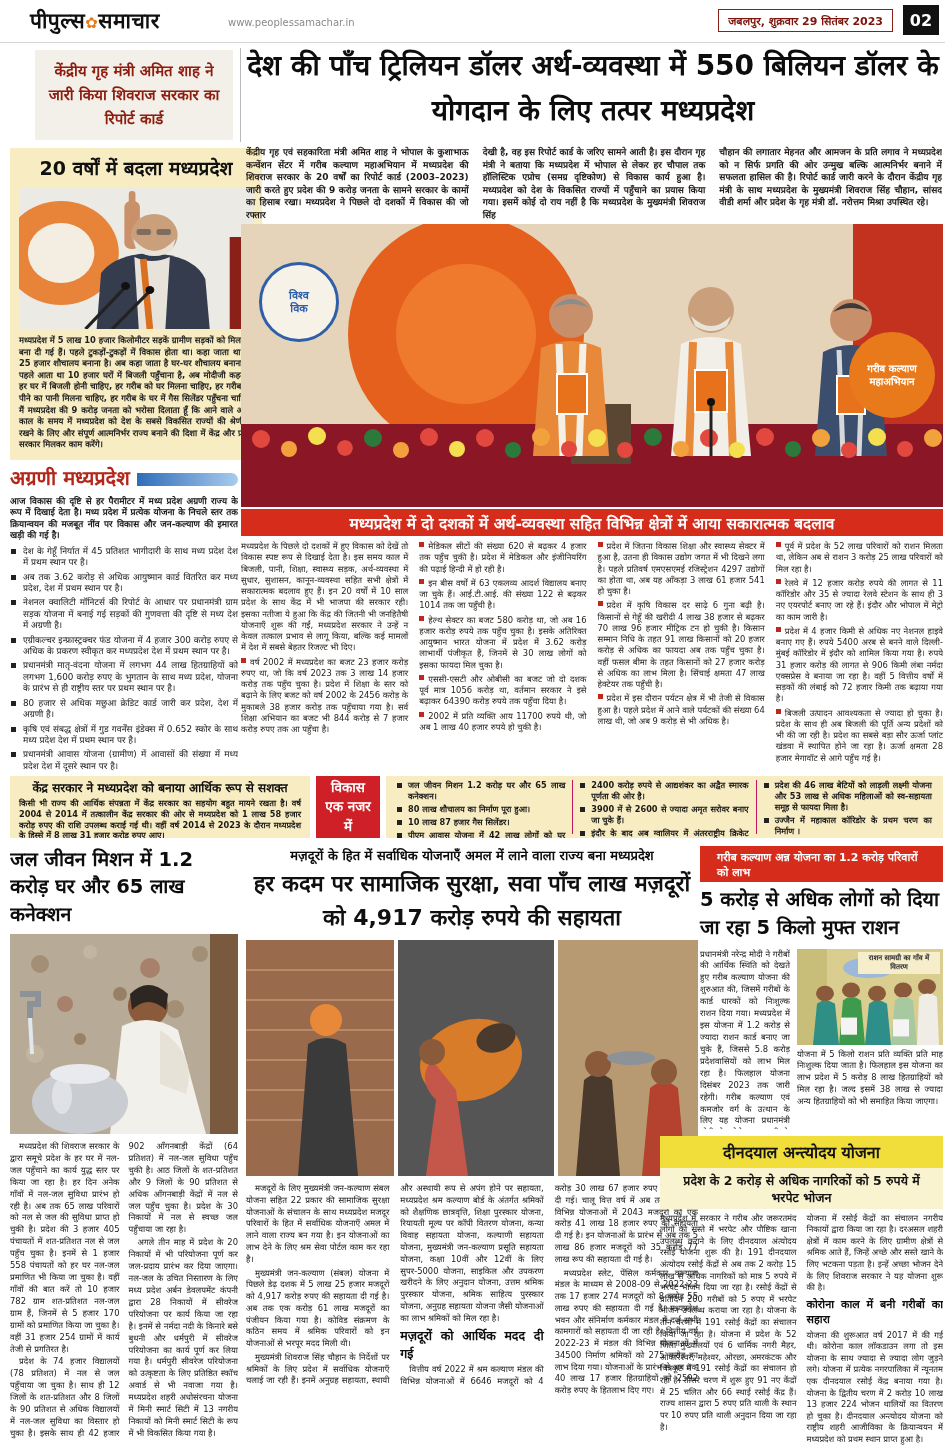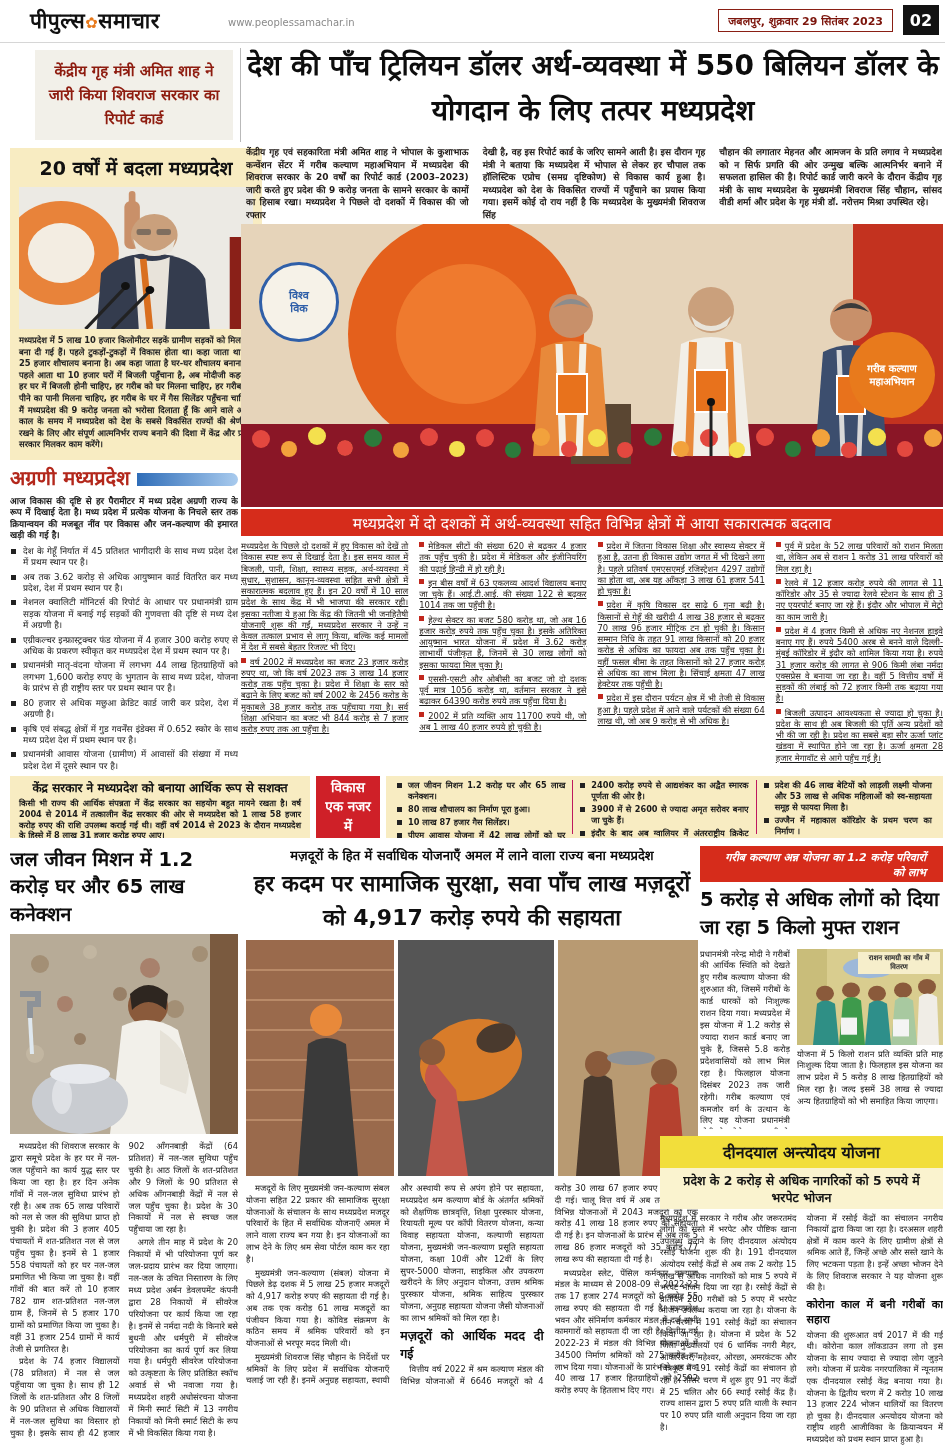--- a/index.html
+++ b/index.html
@@ -43,23 +43,23 @@
   .introcol{flex:1;font-size:9px;font-weight:600;line-height:1.4;text-align:justify;color:#201b18;}
   
   .mphoto{left:241px;top:224px;width:702px;height:283px;overflow:hidden;background:#d9541f;}
   .badge-circle{position:absolute;left:18px;top:38px;width:74px;height:74px;border-radius:50%;
      background:#f6f2e8;border:3px solid #2f5fa8;color:#2f5fa8;display:flex;flex-direction:column;
      align-items:center;justify-content:center;font-size:11px;font-weight:800;line-height:1.2;}
   .badge-right{position:absolute;right:8px;top:108px;width:86px;height:86px;border-radius:50%;
      background:#e87a1c;color:#fff;display:flex;flex-direction:column;align-items:center;
      justify-content:center;font-size:10px;font-weight:800;text-align:center;line-height:1.3;}
   
-  .posbanner{left:241px;top:509px;width:702px;height:27px;background:#d62c1b;color:#fff;font-weight:400;
+  .posbanner{left:241px;top:509px;width:702px;height:27px;background:#d62c1b;color:#fff;font-weight:700;
              font-size:15.5px;display:flex;align-items:center;justify-content:center;}
-  .poscols{left:241px;top:541px;width:702px;height:231px;display:flex;gap:11px;overflow:hidden;text-decoration:underline;}
+  .poscols{left:241px;top:541px;width:702px;height:231px;display:flex;gap:11px;overflow:hidden;}
   .pcol{flex:1;font-size:8.4px;line-height:1.34;text-align:justify;color:#241d18;}
   .pcol p{margin:0 0 3px;}
   
   .strip{left:10px;top:776px;width:933px;height:62px;display:flex;}
   .st-y{width:300px;background:#f8ecc2;padding:3px 9px;box-sizing:border-box;overflow:hidden;}
   .st-y h3{margin:0;font-size:12px;font-weight:800;text-align:center;color:#111;}
   .st-y p{margin:2px 0 0;font-size:8.2px;font-weight:600;line-height:1.32;text-align:justify;}
   .st-r{width:56px;margin:0 6px;background:#cf2028;color:#fff;font-size:13.5px;font-weight:800;
         display:flex;align-items:center;justify-content:center;text-align:center;line-height:1.45;padding:0 4px;}
   .st-b{flex:1;background:#f8ecc2;display:flex;padding:4px 4px;box-sizing:border-box;overflow:hidden;}
@@ -79,21 +79,21 @@
   .md-k{font-size:13px;font-weight:800;text-align:center;color:#0d0d0d;}
   .md-h{font-size:22px;font-weight:700;text-align:center;line-height:1.55;margin-top:3px;color:#101010;}
   .md-photo{position:relative;height:236px;margin-top:5px;background:#6b625a;overflow:hidden;}
   .md-body{margin-top:7px;column-count:3;column-gap:11px;font-size:8.4px;line-height:1.4;
            text-align:justify;height:256px;overflow:hidden;}
   .md-body p{margin:0 0 2px;text-indent:9px;}
   .md-sub{font-size:12.5px;font-weight:800;margin:3px 0 2px;text-indent:0;color:#0d0d0d;}
   
   .rt{left:660px;top:846px;width:283px;height:599px;overflow:hidden;}
   .rt-k{margin-left:40px;background:#d62c1b;color:#fff;font-size:11px;font-weight:700;
-        text-align:right;padding:3px 17px;font-style:italic;}
+        text-align:left;padding:3px 17px;}
   .rt-h{margin-left:40px;font-size:19.5px;font-weight:800;line-height:1.45;margin-top:4px;color:#0d0d0d;}
   .rt-row{margin-left:40px;display:flex;gap:7px;margin-top:6px;height:180px;overflow:hidden;}
   .rt-t1{flex:1;font-size:8.4px;line-height:1.42;text-align:justify;}
   .rt-right{width:146px;}
   .rt-photo{position:relative;height:96px;background:#d9cd8f;overflow:hidden;}
   .rt-cap{position:absolute;right:3px;top:3px;width:78px;background:#f6eecb;color:#2a2a2a;
           font-size:7px;font-weight:700;text-align:center;line-height:1.3;padding:2px;}
   .rt-t2{font-size:8.4px;line-height:1.42;text-align:justify;margin-top:4px;}
   .dd-h{margin-top:7px;background:#f2de3b;font-size:16px;font-weight:800;text-align:center;
         padding:5px 0;color:#141414;}
@@ -256,21 +256,21 @@
       <p><span class="sqr"></span><span>हेल्थ सेक्टर का बजट 580 करोड़ था, जो अब 16 हजार करोड़ रुपये तक पहुँच चुका है। इसके अतिरिक्त आयुष्मान भारत योजना में प्रदेश में 3.62 करोड़ लाभार्थी पंजीकृत हैं, जिनमें से 30 लाख लोगों को इसका फायदा मिल चुका है।</span></p>
       <p><span class="sqr"></span><span>एससी-एसटी और ओबीसी का बजट जो दो दशक पूर्व मात्र 1056 करोड़ था, वर्तमान सरकार ने इसे बढ़ाकर 64390 करोड़ रुपये तक पहुँचा दिया है।</span></p>
       <p><span class="sqr"></span><span>2002 में प्रति व्यक्ति आय 11700 रुपये थी, जो अब 1 लाख 40 हजार रुपये हो चुकी है।</span></p>
     </div>
     <div class="pcol">
       <p><span class="sqr"></span><span>प्रदेश में जितना विकास शिक्षा और स्वास्थ्य सेक्टर में हुआ है, उतना ही विकास उद्योग जगत में भी दिखने लगा है। पहले प्रतिवर्ष एमएसएमई रजिस्ट्रेशन 4297 उद्योगों का होता था, अब यह आँकड़ा 3 लाख 61 हजार 541 हो चुका है।</span></p>
       <p><span class="sqr"></span><span>प्रदेश में कृषि विकास दर साढ़े 6 गुना बढ़ी है। किसानों से गेहूँ की खरीदी 4 लाख 38 हजार से बढ़कर 70 लाख 96 हजार मीट्रिक टन हो चुकी है। किसान सम्मान निधि के तहत 91 लाख किसानों को 20 हजार करोड़ से अधिक का फायदा अब तक पहुँच चुका है। वहीं फसल बीमा के तहत किसानों को 27 हजार करोड़ से अधिक का लाभ मिला है। सिंचाई क्षमता 47 लाख हेक्टेयर तक पहुँची है।</span></p>
       <p><span class="sqr"></span><span>प्रदेश में इस दौरान पर्यटन क्षेत्र में भी तेजी से विकास हुआ है। पहले प्रदेश में आने वाले पर्यटकों की संख्या 64 लाख थी, जो अब 9 करोड़ से भी अधिक है।</span></p>
     </div>
     <div class="pcol">
-      <p><span class="sqr"></span><span>पूर्व में प्रदेश के 52 लाख परिवारों को राशन मिलता था, लेकिन अब से राशन 1 करोड़ 31 लाख परिवारों को मिल रहा है।</span></p>
+      <p><span class="sqr"></span><span>पूर्व में प्रदेश के 52 लाख परिवारों को राशन मिलता था, लेकिन अब से राशन 3 करोड़ 25 लाख परिवारों को मिल रहा है।</span></p>
       <p><span class="sqr"></span><span>रेलवे में 12 हजार करोड़ रुपये की लागत से 11 कॉरिडोर और 35 से ज्यादा रेलवे स्टेशन के साथ ही 3 नए एयरपोर्ट बनाए जा रहे हैं। इंदौर और भोपाल में मेट्रो का काम जारी है।</span></p>
       <p><span class="sqr"></span><span>प्रदेश में 4 हजार किमी से अधिक नए नेशनल हाइवे बनाए गए हैं। रुपये 5400 अरब से बनने वाले दिल्ली-मुंबई कॉरिडोर में इंदौर को शामिल किया गया है। रुपये 31 हजार करोड़ की लागत से 906 किमी लंबा नर्मदा एक्सप्रेस वे बनाया जा रहा है। वहीं 5 वित्तीय वर्षों में सड़कों की लंबाई को 72 हजार किमी तक बढ़ाया गया है।</span></p>
       <p><span class="sqr"></span><span>बिजली उत्पादन आवश्यकता से ज्यादा हो चुका है। प्रदेश के साथ ही अब बिजली की पूर्ति अन्य प्रदेशों को भी की जा रही है। प्रदेश का सबसे बड़ा सौर ऊर्जा प्लांट खंडवा में स्थापित होने जा रहा है। ऊर्जा क्षमता 28 हजार मेगावॉट से आगे पहुँच गई है।</span></p>
     </div>
   </div>
 
   <div class="abs strip">
     <div class="st-y">
       <h3>केंद्र सरकार ने मध्यप्रदेश को बनाया आर्थिक रूप से सशक्त</h3>
       <p>किसी भी राज्य की आर्थिक संपन्नता में केंद्र सरकार का सहयोग बहुत मायने रखता है। वर्ष 2004 से 2014 में तत्कालीन केंद्र सरकार की ओर से मध्यप्रदेश को 1 लाख 58 हजार करोड़ रुपए की राशि उपलब्ध कराई गई थी। वहीं वर्ष 2014 से 2023 के दौरान मध्यप्रदेश के हिस्से में 8 लाख 31 हजार करोड़ रुपए आए।</p>

